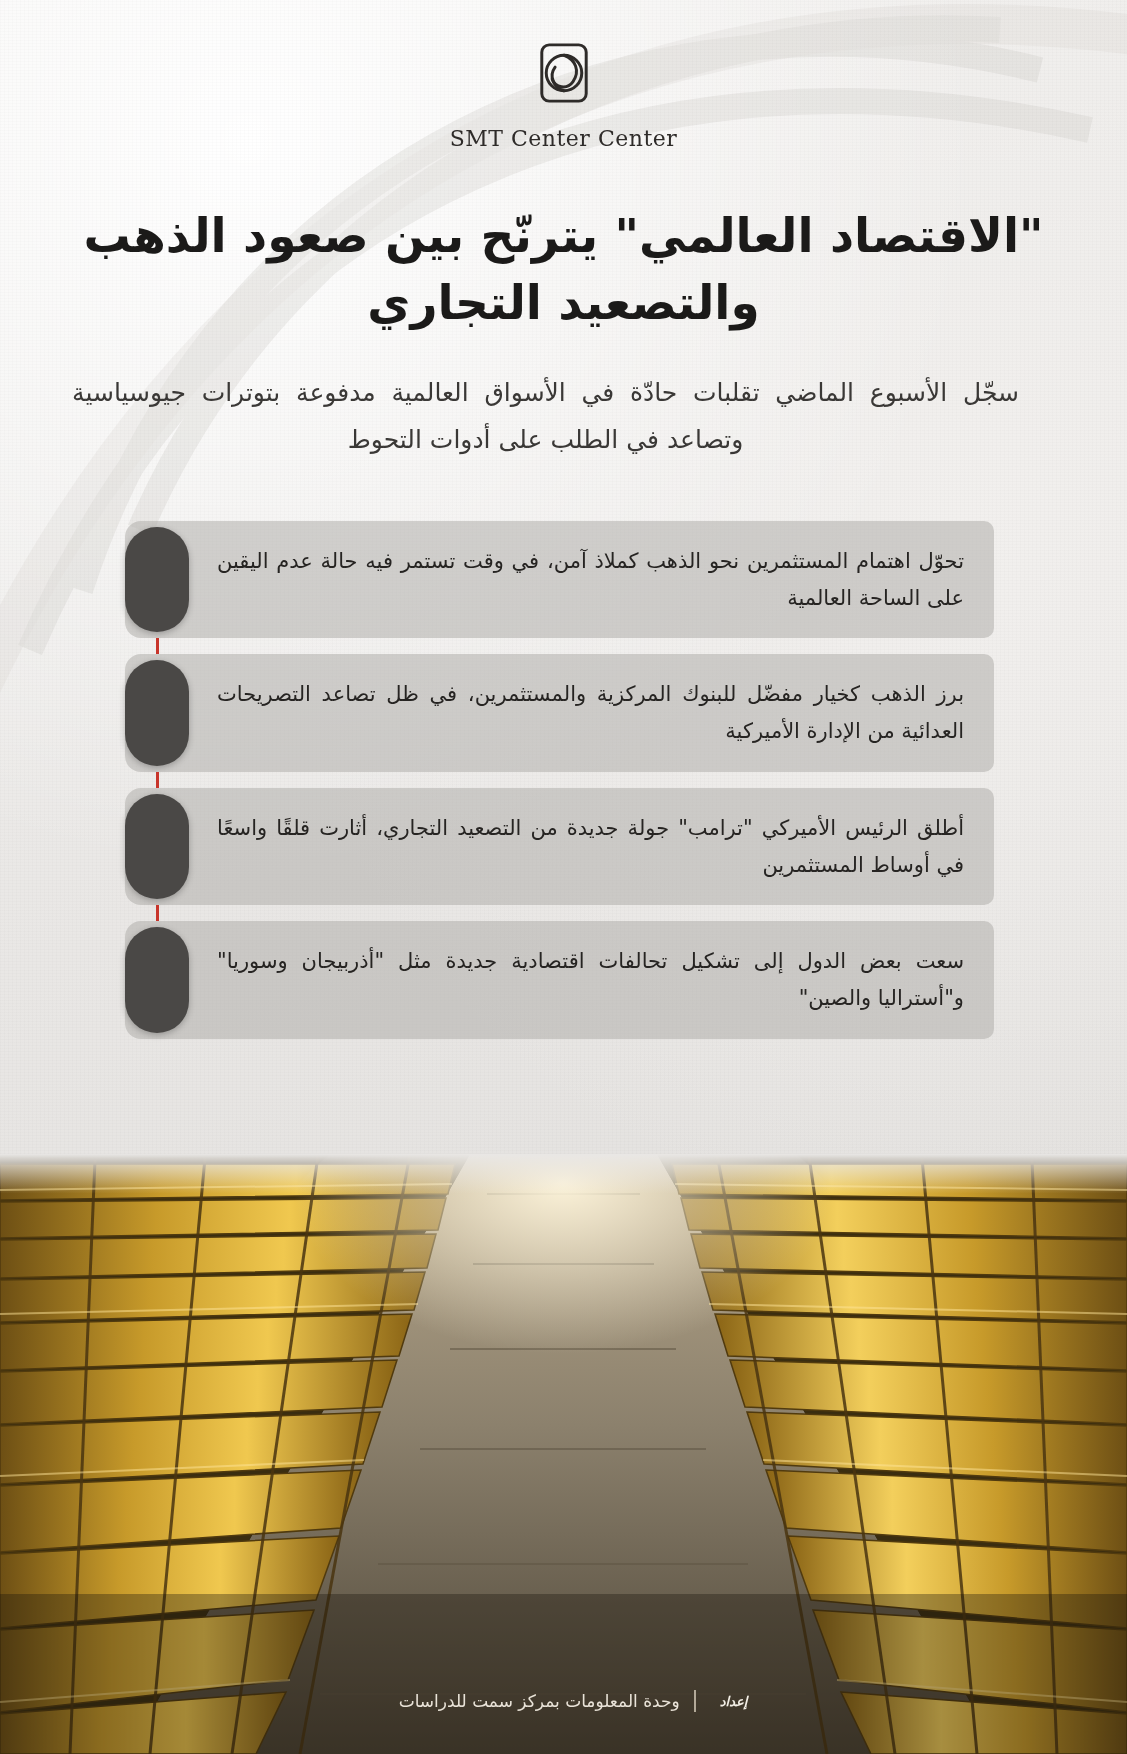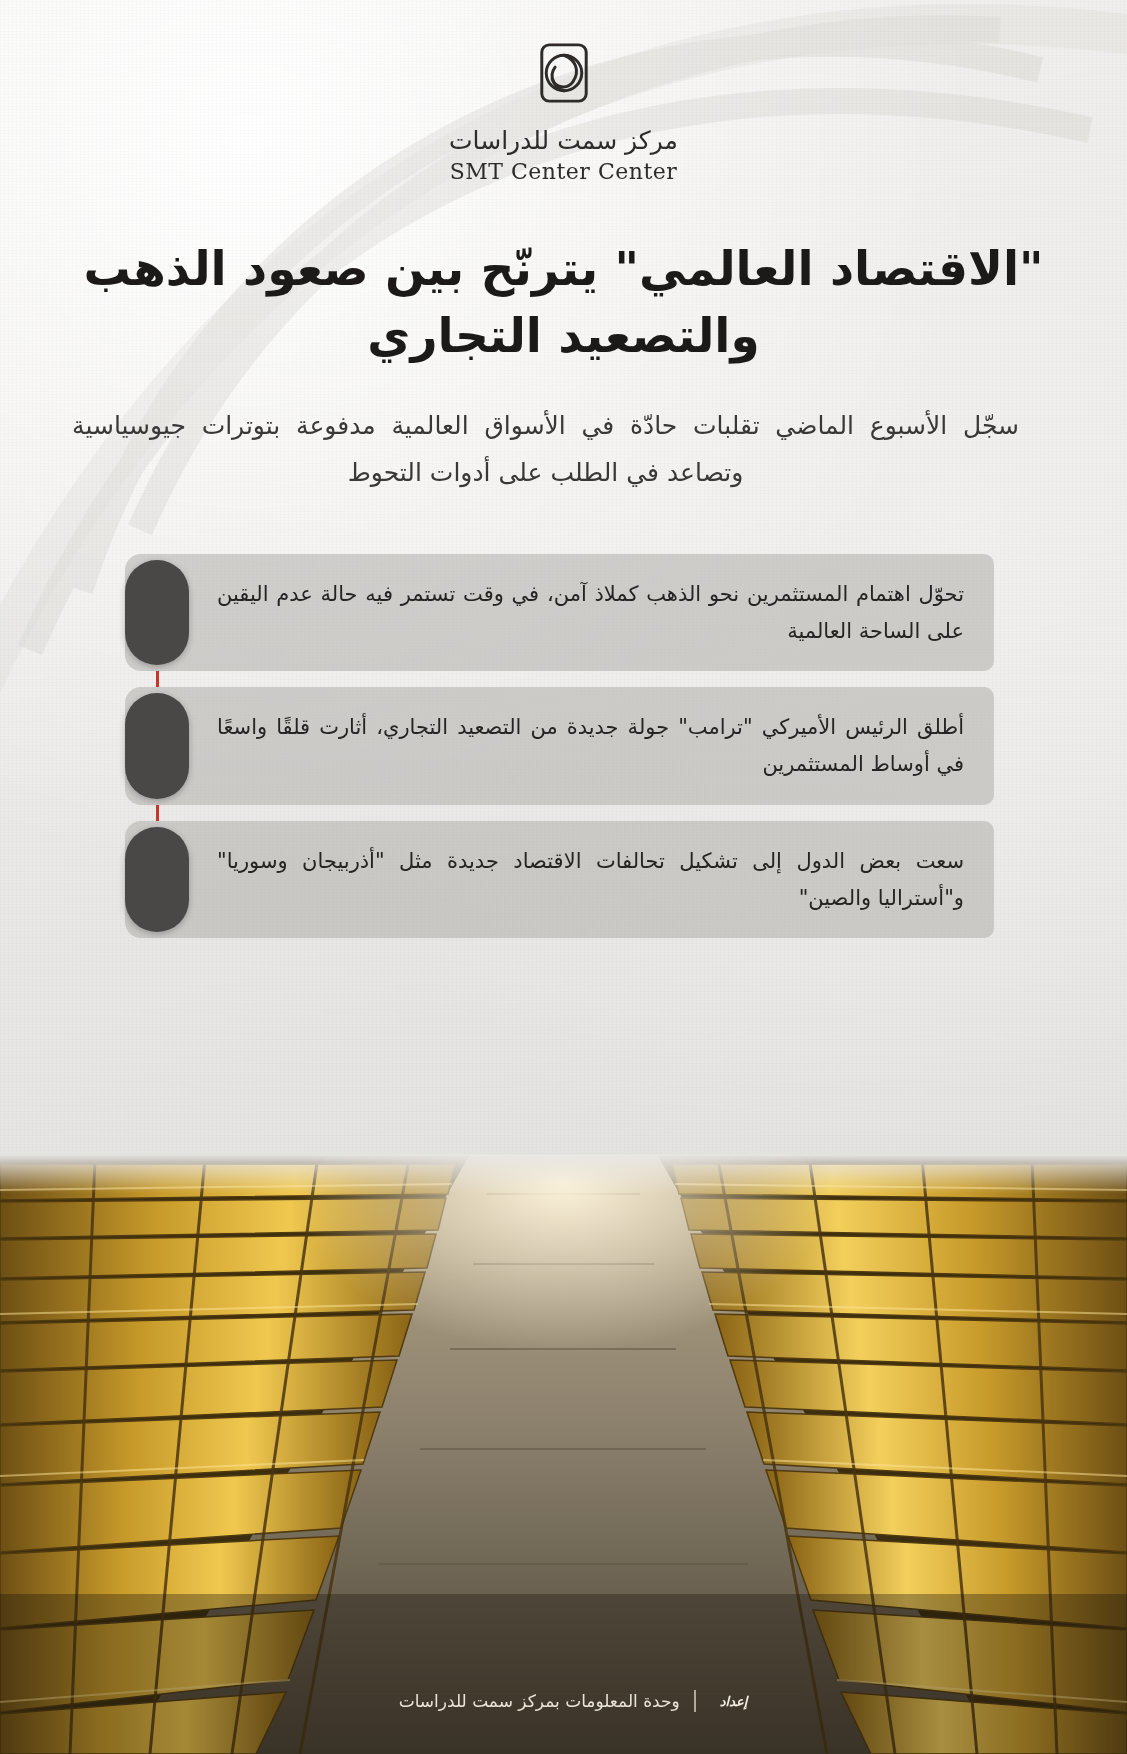--- a/index.html
+++ b/index.html
@@ -206,46 +206,50 @@
   </div>
   <div class="paper-noise"></div>
 
   <div class="logo-block">
     <svg class="logo-mark" viewBox="0 0 100 100" aria-hidden="true">
       <rect x="20" y="12" width="60" height="76" rx="10" fill="none" stroke="#2e2b29" stroke-width="4"></rect>
       <circle cx="50" cy="50" r="24" fill="none" stroke="#2e2b29" stroke-width="4"></circle>
       <path d="M50 26 C 66 32, 72 48, 62 62 C 54 73, 38 70, 34 58" fill="none" stroke="#2e2b29" stroke-width="4" stroke-linecap="round"></path>
       <path d="M50 74 C 36 70, 29 54, 38 42" fill="none" stroke="#2e2b29" stroke-width="4" stroke-linecap="round"></path>
     </svg>
-    <div class="logo-ar">مركز سمت للدراسات</div>
     <div class="logo-en">SMT Center Center</div>
   </div>
 
   <h1 class="title">"الاقتصاد العالمي" يترنّح بين صعود الذهب والتصعيد التجاري</h1>
 
   <p class="subtitle">سجّل الأسبوع الماضي تقلبات حادّة في الأسواق العالمية مدفوعة بتوترات جيوسياسية وتصاعد في الطلب على أدوات التحوط</p>
 
   <div class="cards">
 
     <div class="card-row">
       <div class="card-knob"></div>
       <div class="card-body">تحوّل اهتمام المستثمرين نحو الذهب كملاذ آمن، في وقت تستمر فيه حالة عدم اليقين على الساحة العالمية</div>
       <div class="connector" style="top:100%;height:16px;"></div>
     </div>
 
+    <div class="card-row">
+      <div class="card-knob"></div>
+      <div class="card-body">برز الذهب كخيار مفضّل للبنوك المركزية والمستثمرين، في ظل تصاعد التصريحات العدائية من الإدارة الأميركية</div>
+      <div class="connector" style="top:100%;height:16px;"></div>
+    </div>
 
     <div class="card-row">
       <div class="card-knob"></div>
       <div class="card-body">أطلق الرئيس الأميركي "ترامب" جولة جديدة من التصعيد التجاري، أثارت قلقًا واسعًا في أوساط المستثمرين</div>
       <div class="connector" style="top:100%;height:16px;"></div>
     </div>
 
     <div class="card-row">
       <div class="card-knob"></div>
-      <div class="card-body">سعت بعض الدول إلى تشكيل تحالفات الاقتصاد جديدة مثل "أذربيجان وسوريا" و"أستراليا والصين"</div>
+      <div class="card-body">سعت بعض الدول إلى تشكيل تحالفات اقتصادية جديدة مثل "أذربيجان وسوريا" و"أستراليا والصين"</div>
     </div>
 
   </div>
 
   <div class="gold">
     <svg viewBox="0 0 1127 600" preserveAspectRatio="none" xmlns="http://www.w3.org/2000/svg" aria-hidden="true">
       <defs>
         <linearGradient id="fadeTop" x1="0" y1="0" x2="0" y2="1">
           <stop offset="0%" stop-color="#e9e7e5" stop-opacity="1"></stop>
           <stop offset="18%" stop-color="#e9e7e5" stop-opacity="0"></stop>

